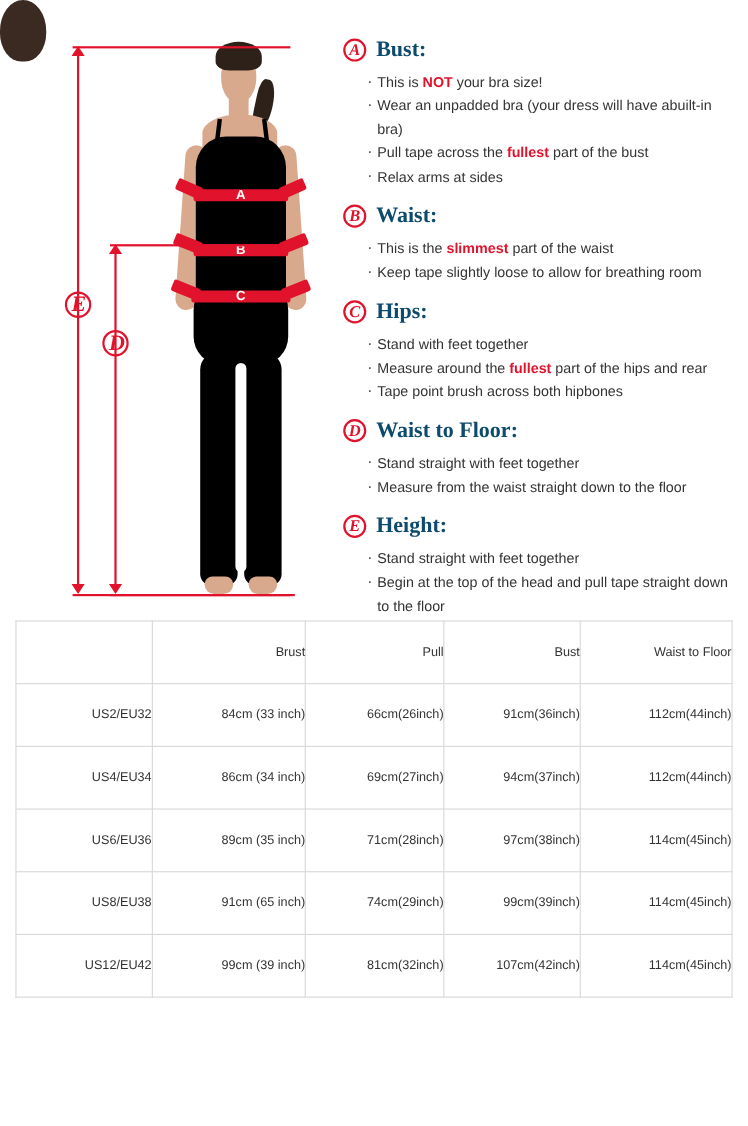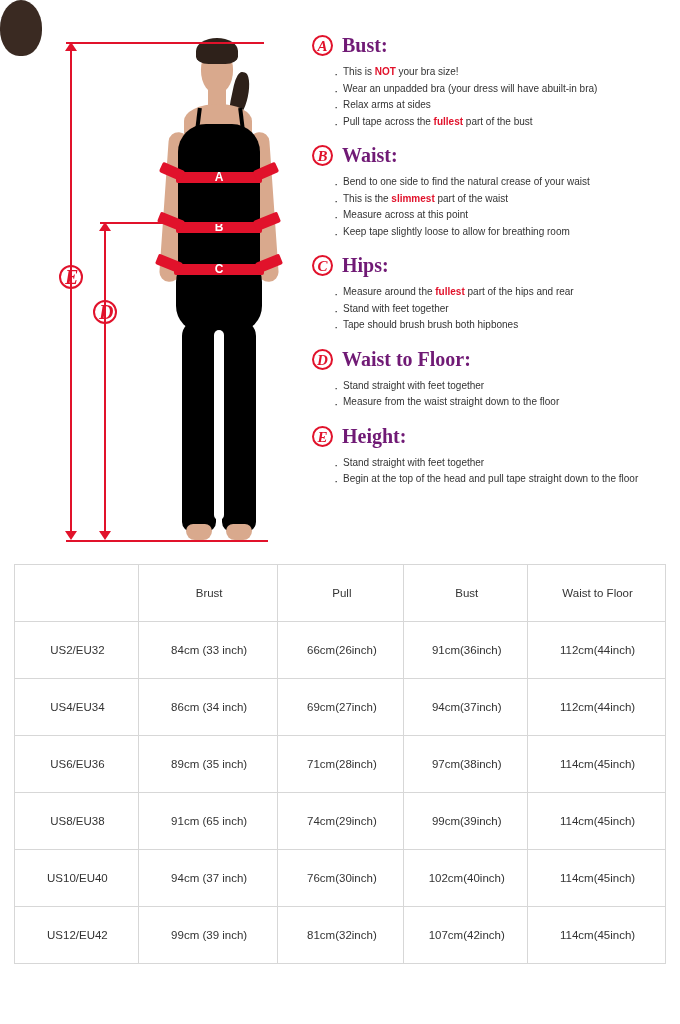--- a/index.html
+++ b/index.html
@@ -219,32 +219,32 @@
     font-size: 15px;
     font-weight: bold;
     font-style: italic;
     text-align: center;
     line-height: 19px;
     box-sizing: border-box;
     margin-right: 9px;
     flex: 0 0 auto;
   }
   .instr-title {
-    color: #701a75;
+    color: #0c4a6e;
     font-family: "Liberation Serif", serif;
     font-size: 20px;
     font-weight: bold;
   }
   .instr-list {
     margin: 0;
     padding-left: 22px;
     list-style: none;
   }
   .instr-list li {
-    font-size: 10px;
+    font-size: 13px;
     color: #333;
     line-height: 1.65;
     position: relative;
     padding-left: 9px;
   }
   .instr-list li:before {
     content: "·";
     position: absolute;
     left: 0;
     top: -1px;
@@ -258,21 +258,21 @@
     position: absolute;
     left: 14px;
     top: 564px;
     width: 652px;
     border-collapse: collapse;
     font-size: 11.5px;
     color: #333;
   }
   #size-table th, #size-table td {
     border: 1px solid #d7d7d7;
-    text-align: center;
+    text-align: right;
     padding: 0 0 0 2px;
     height: 56px;
     font-weight: normal;
     vertical-align: middle;
   }
   #size-table th { color: #333; }
   #size-table col.c0 { width: 124px; }
   #size-table col.c1 { width: 140px; }
   #size-table col.c2 { width: 126px; }
   #size-table col.c3 { width: 124px; }
@@ -337,45 +337,43 @@
 
   <div id="instructions">
       <div class="instr-block">
         <div class="instr-head">
           <span class="instr-badge">A</span>
           <span class="instr-title">Bust:</span>
         </div>
         <ul class="instr-list">
           <li><span>This is </span><span class="emph">NOT</span><span> your bra size!</span></li>
           <li><span>Wear an unpadded bra (your dress will have abuilt-in bra)</span></li>
+          <li><span>Pull tape across the </span><span class="emph">fullest</span><span> part of the bust</span></li>
           <li><span>Relax arms at sides</span></li>
-          <li><span>Pull tape across the </span><span class="emph">fullest</span><span> part of the bust</span></li>
         </ul>
       </div>
       <div class="instr-block">
         <div class="instr-head">
           <span class="instr-badge">B</span>
           <span class="instr-title">Waist:</span>
         </div>
         <ul class="instr-list">
-          <li><span>Bend to one side to find the natural crease of your waist</span></li>
           <li><span>This is the </span><span class="emph">slimmest</span><span> part of the waist</span></li>
-          <li><span>Measure across at this point</span></li>
           <li><span>Keep tape slightly loose to allow for breathing room</span></li>
         </ul>
       </div>
       <div class="instr-block">
         <div class="instr-head">
           <span class="instr-badge">C</span>
           <span class="instr-title">Hips:</span>
         </div>
         <ul class="instr-list">
+          <li><span>Stand with feet together</span></li>
           <li><span>Measure around the </span><span class="emph">fullest</span><span> part of the hips and rear</span></li>
-          <li><span>Stand with feet together</span></li>
-          <li><span>Tape should brush brush both hipbones</span></li>
+          <li><span>Tape point brush across both hipbones</span></li>
         </ul>
       </div>
       <div class="instr-block">
         <div class="instr-head">
           <span class="instr-badge">D</span>
           <span class="instr-title">Waist to Floor:</span>
         </div>
         <ul class="instr-list">
           <li><span>Stand straight with feet together</span></li>
           <li><span>Measure from the  waist   straight down to the floor  </span></li>
@@ -434,27 +432,20 @@
         <td>114cm(45inch)</td>
       </tr>
       <tr>
         <td>US8/EU38</td>
         <td>91cm (65 inch)</td>
         <td>74cm(29inch)</td>
         <td>99cm(39inch)</td>
         <td>114cm(45inch)</td>
       </tr>
       <tr>
-        <td>US10/EU40</td>
-        <td>94cm (37 inch)</td>
-        <td>76cm(30inch)</td>
-        <td>102cm(40inch)</td>
-        <td>114cm(45inch)</td>
-      </tr>
-      <tr>
         <td>US12/EU42</td>
         <td>99cm (39 inch)</td>
         <td>81cm(32inch)</td>
         <td>107cm(42inch)</td>
         <td>114cm(45inch)</td>
       </tr>
     </tbody>
 </table>
 
 </body></html>

